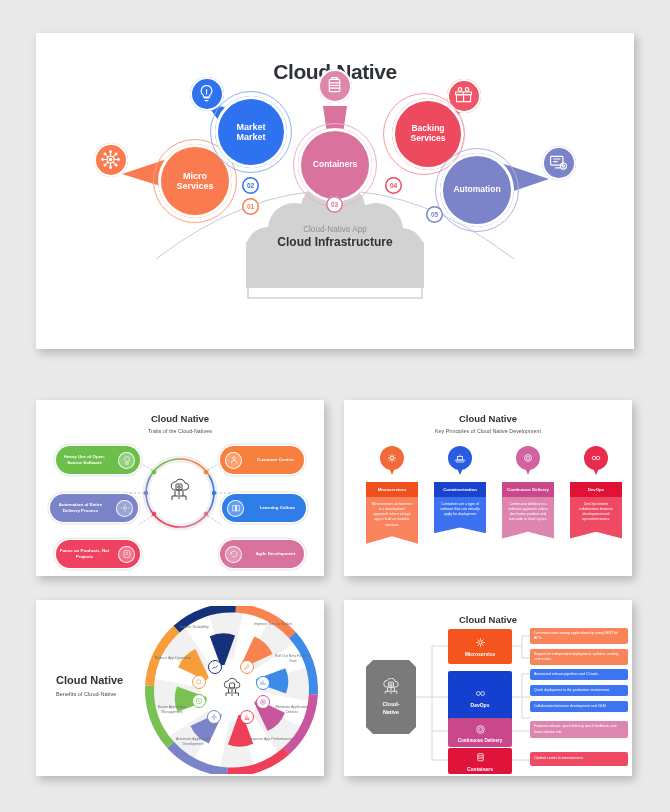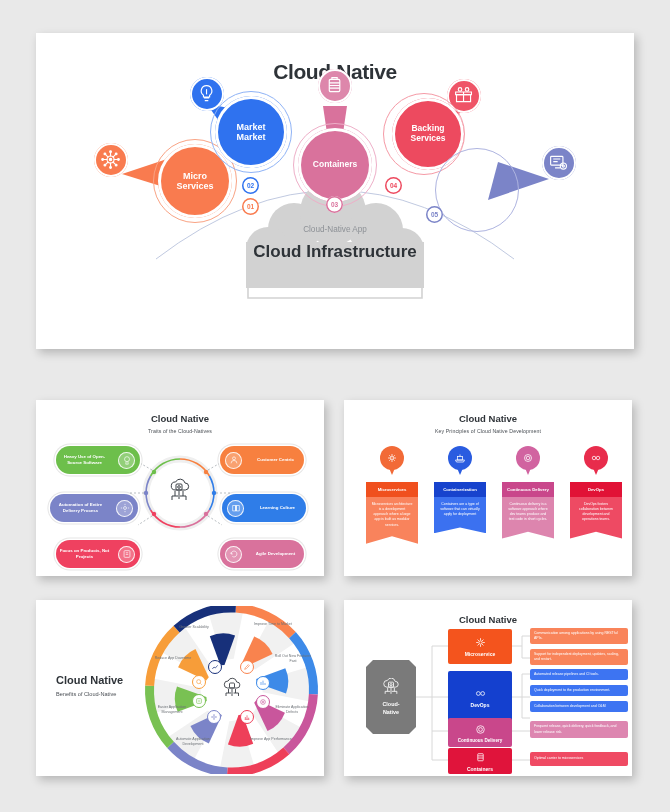--- a/index.html
+++ b/index.html
@@ -50,21 +50,21 @@
     box-shadow: inset 0 0 0 2px #fff;
   }
   .icobub svg { width: 62%; height: 62%; }
   .numbadge {
     position: absolute; width: 17px; height: 17px; border-radius: 50%;
     background:#fff; display:flex; align-items:center; justify-content:center;
     font-size: 6.5px; font-weight: bold; z-index: 9;
   }
   .cloudlbl { position:absolute; text-align:center; width:200px; z-index:6; }
   .cloudlbl .s1 { font-size: 8.2px; color:#8d9196; }
-  .cloudlbl .s2 { font-size: 17px; color:#2e3338; font-weight:bold; margin-top:8px; }
+  .cloudlbl .s2 { font-size: 12px; color:#2e3338; font-weight:bold; margin-top:1px; }
 
   
   .pill {
     position:absolute; height:28px; border-radius:14px; color:#fff;
     display:flex; align-items:center; font-size:4.4px; font-weight:bold;
     line-height:1.35; text-align:center;
     box-shadow: 0 0 0 1.6px #fff, 0 0 0 2.6px rgba(0,0,0,.10);
   }
   .pill .txt { flex:1; padding:0 3px; }
   .pill .pico {
@@ -250,20 +250,23 @@
       <svg width="598" height="250" style="position:absolute;left:0;top:0;">
         <path d="M513 95 L452 116 L462 78 Z" fill="#7b84c8"></path>
       </svg>
       <div class="icobub" style="left:506px; top:62px; width:34px; height:34px; background:#7b84c8;">
         <svg viewBox="0 0 24 24" fill="none" stroke="#fff" stroke-width="1.3">
           <rect x="3" y="5" width="14" height="10" rx="1"></rect>
           <path d="M6 8h8M6 11h5M8 18h6"></path>
           <circle cx="17.5" cy="16" r="3.5"></circle>
             <circle cx="17.5" cy="16" r="1.2"></circle>
         </svg>
+      </div>
+      <div class="bub" style="left:404px; top:69px; width:74px; height:74px; background:#7b84c8; font-size:8.5px;">
+        <span>Automation</span>
       </div>
       <div class="ring" style="left:399px; top:64px; width:84px; height:84px; border-color:#aeb4e0;"></div>
       <div class="numbadge" style="left:390px; top:122px; color:#7b84c8; box-shadow: inset 0 0 0 1.5px #7b84c8;">05</div>
     </div>
   </div>
 
   <div class="slide" id="slide-traits">
     <div class="mini-title">Cloud Native</div>
     <div class="mini-sub">Traits of the Cloud-Natives</div>
 

